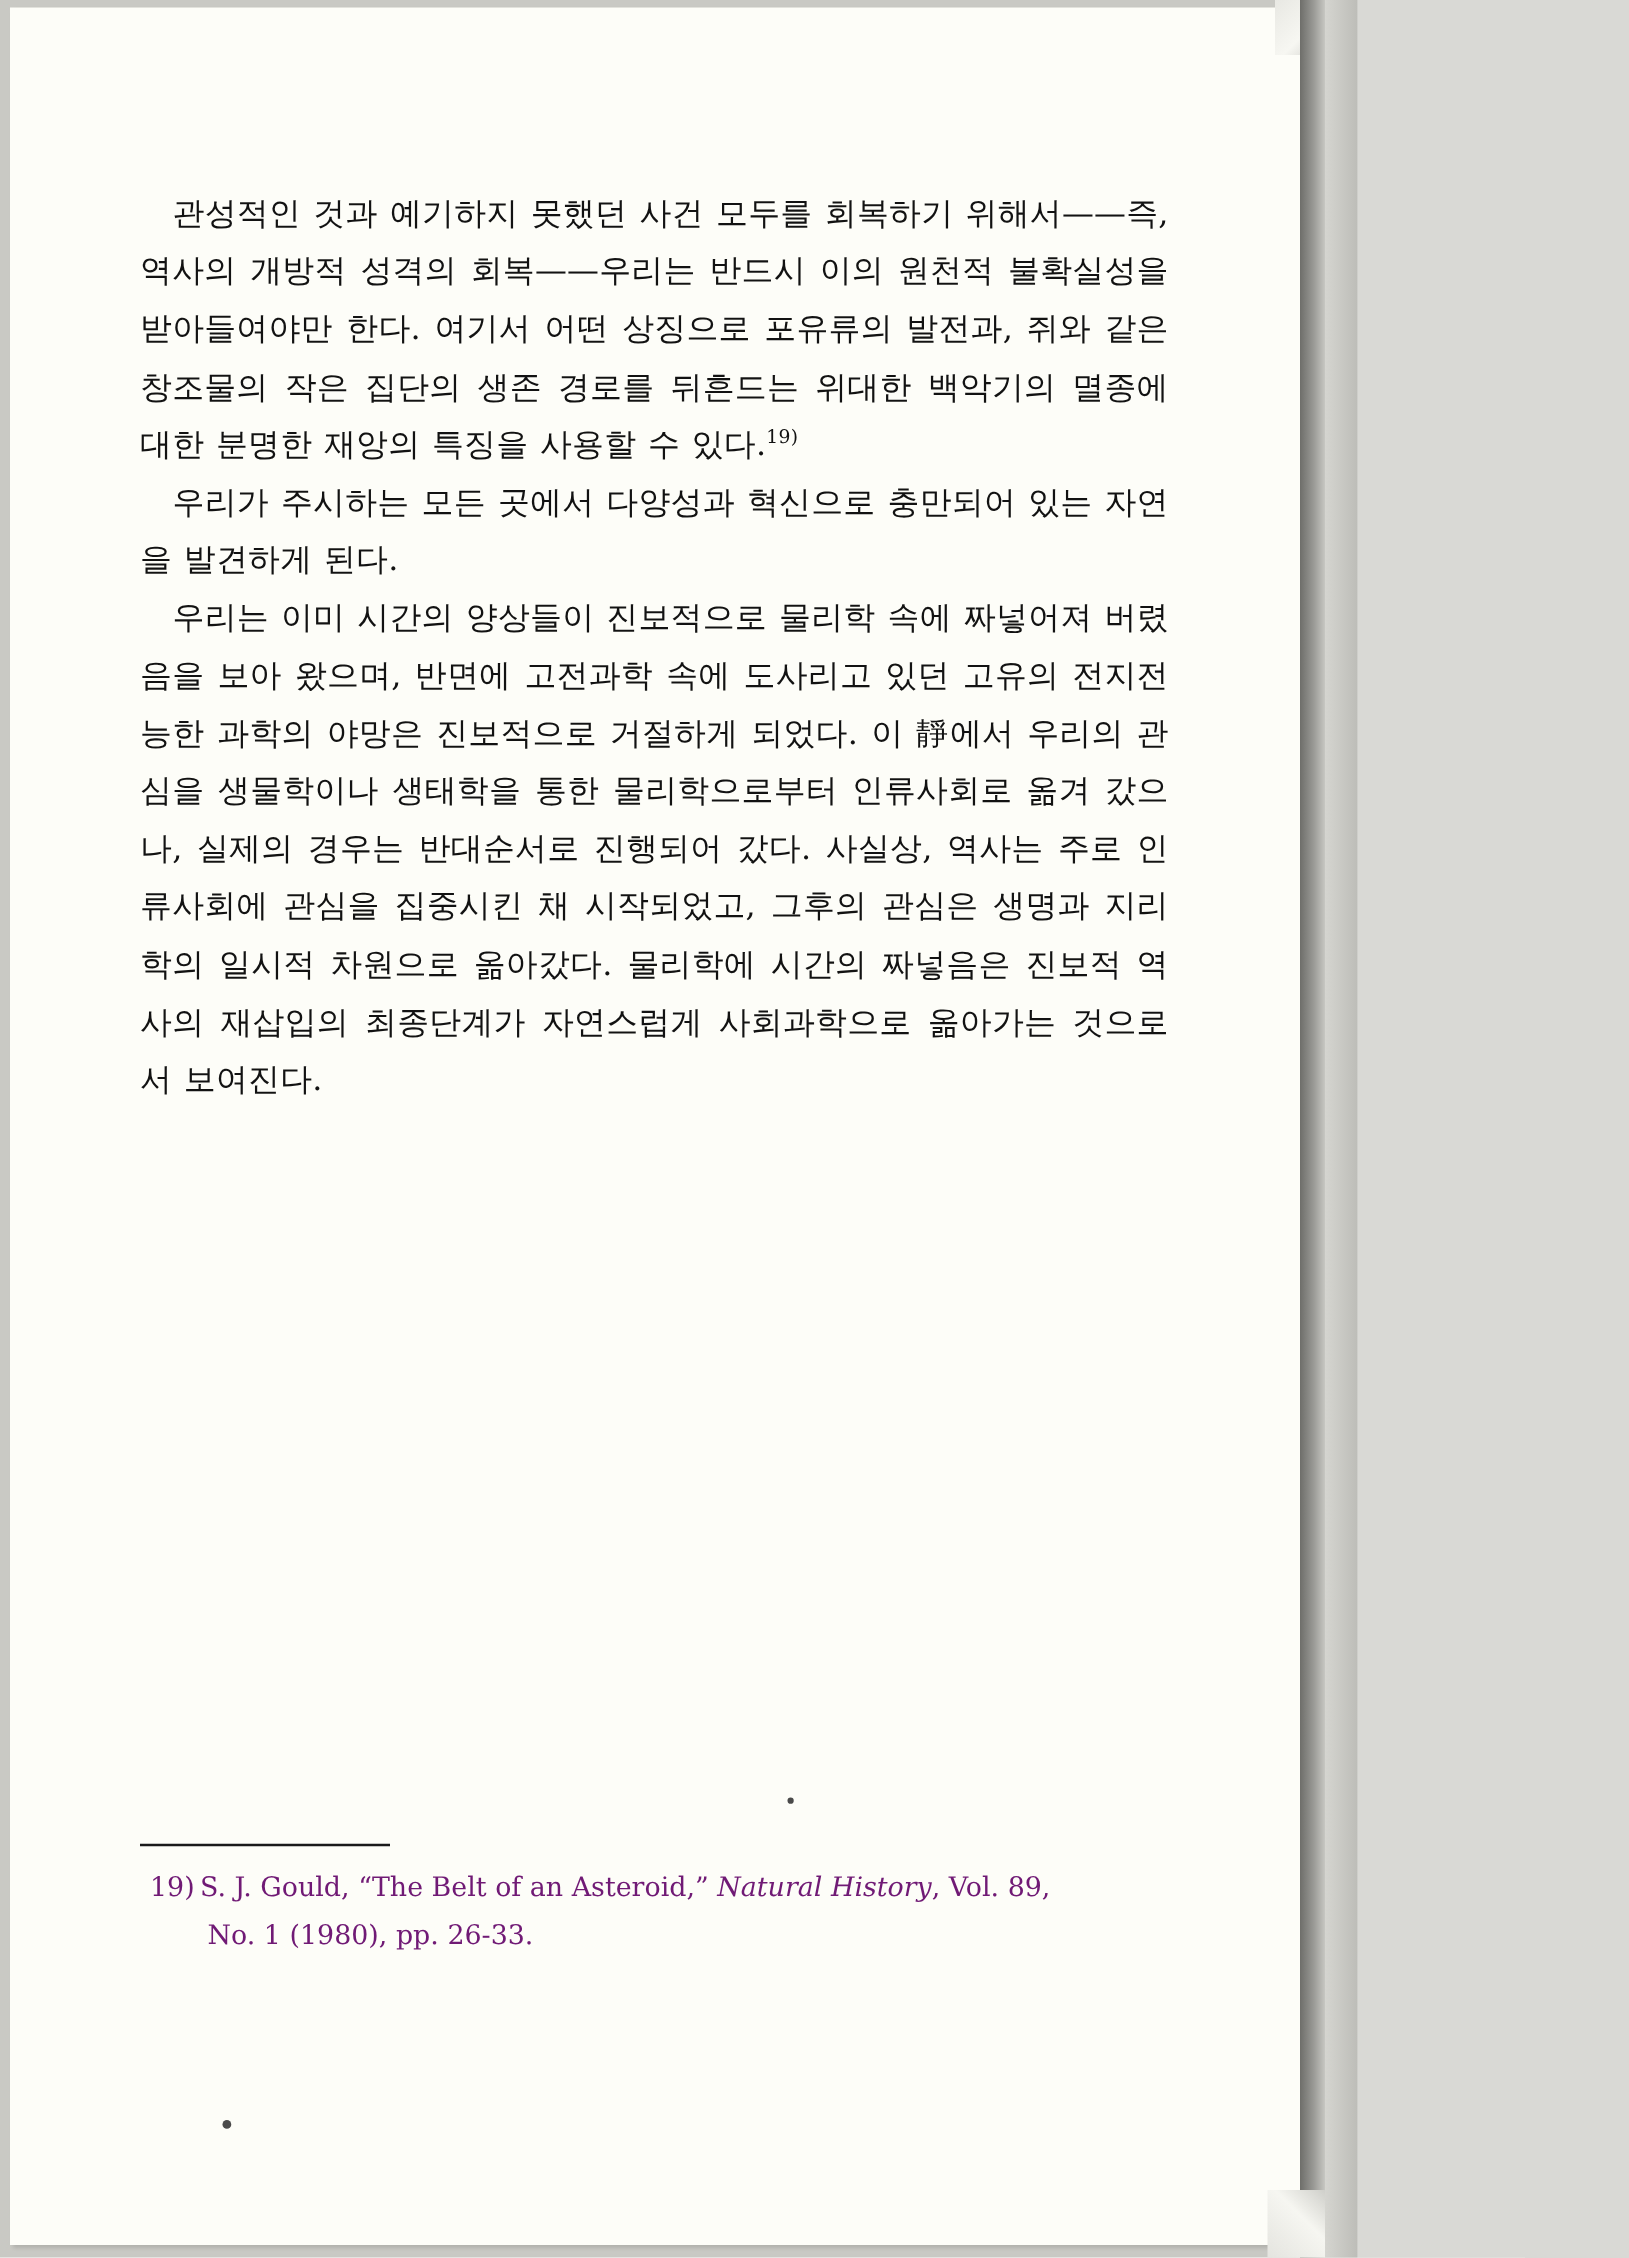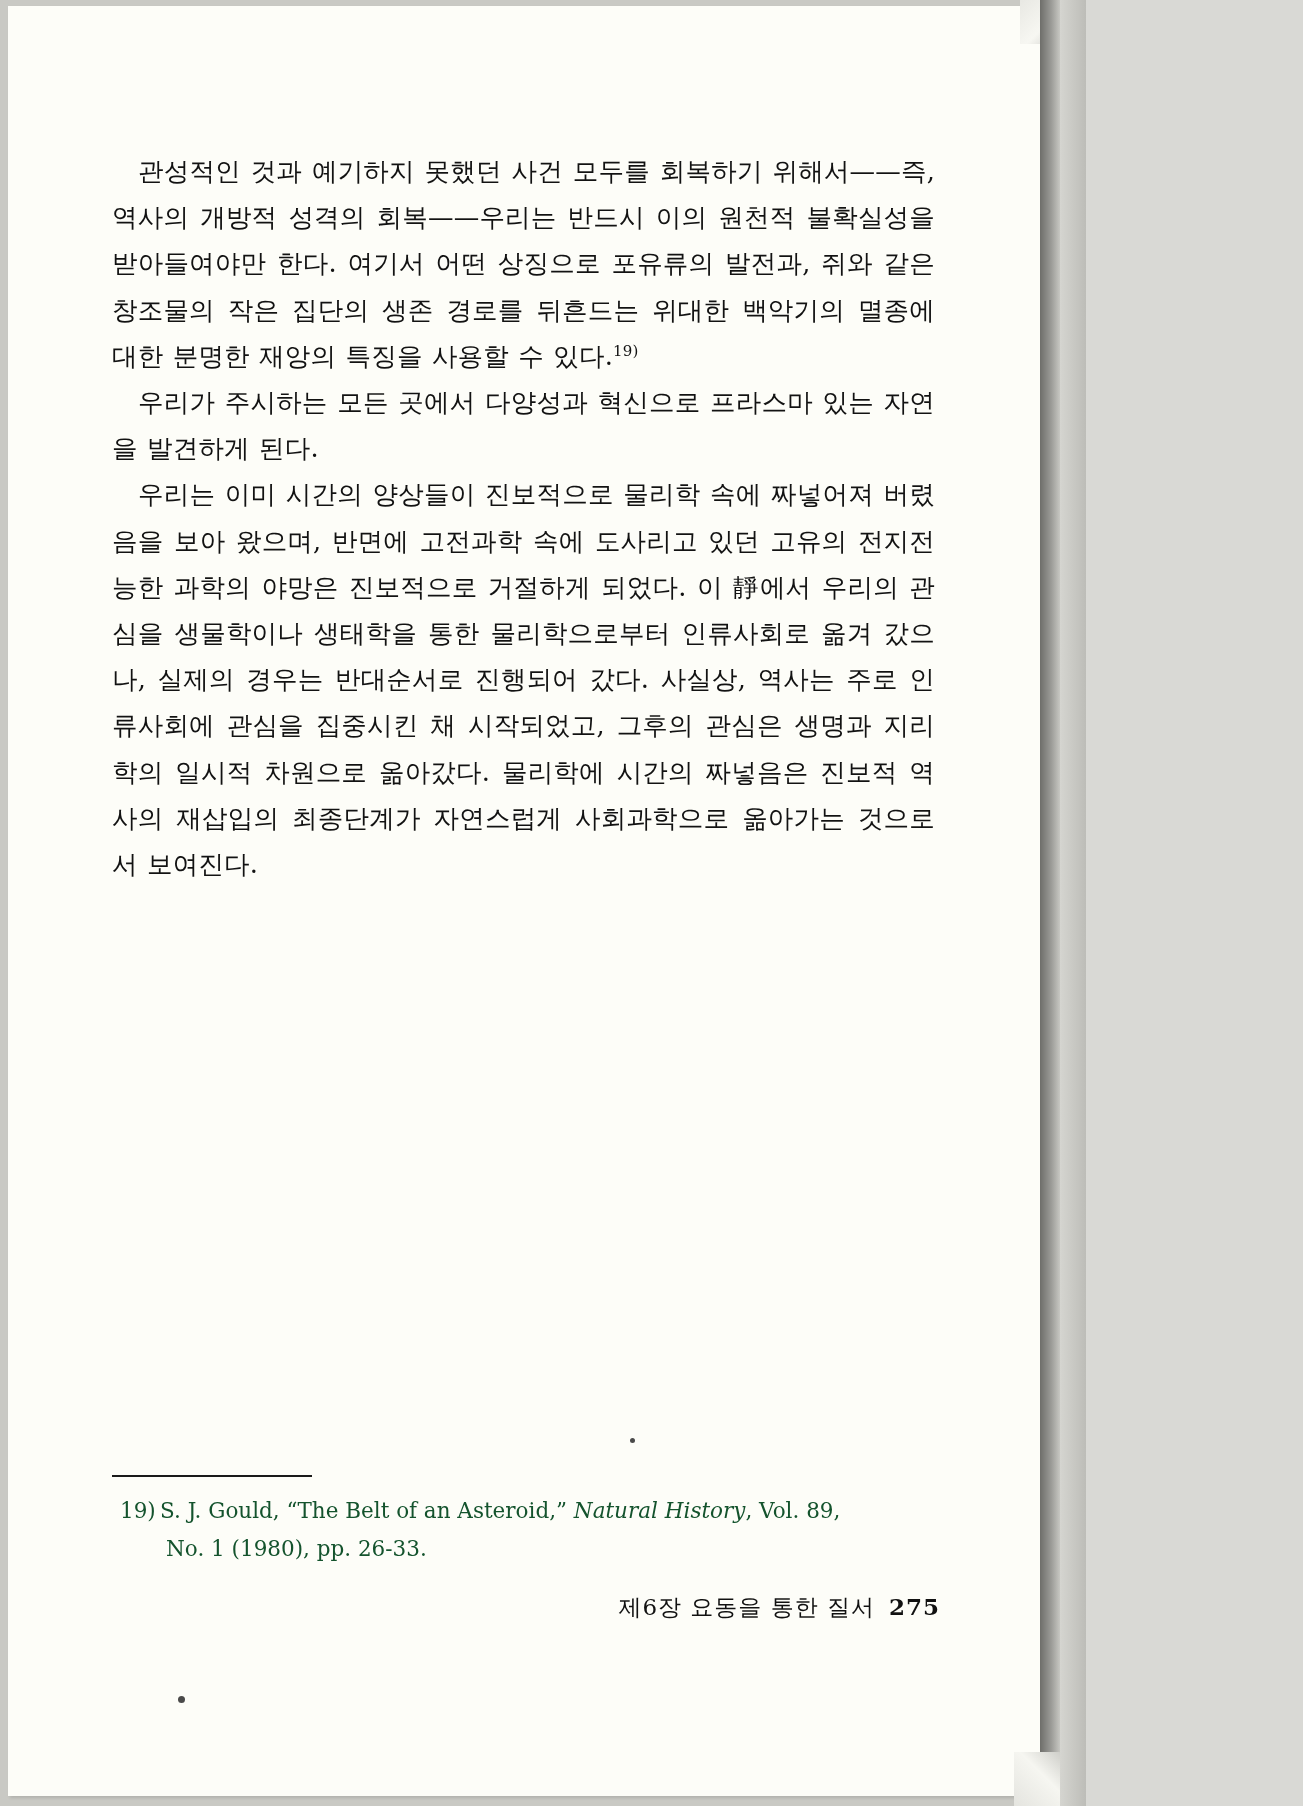--- a/index.html
+++ b/index.html
@@ -109,21 +109,21 @@
     height: 2px;
     background: #1a1a1a;
   }
   .footnote {
     position: absolute;
     left: 120px;
     top: 1492px;
     width: 820px;
     font-size: 21.5px;
     line-height: 38px;
-    color: #14532d;
+    color: #701a75;
     font-family: "DejaVu Serif", "Liberation Serif", serif;
   }
   .footnote .fn-num {
     display: inline-block;
     width: 40px;
   }
   .footnote .fn-line2 {
     display: block;
     padding-left: 46px;
   }
@@ -162,30 +162,27 @@
 
   <div class="page-sheet"></div>
   <div class="corner-fold"></div>
   <div class="edge-shadow"></div>
   <div class="edge-outer"></div>
   <div class="dark-right"></div>
   <div class="corner-fold-bottom"></div>
 
   <div class="text-column">
     <p class="body-par indent"><span>관성적인 것과 예기하지 못했던 사건 모두를 회복하기 위해서——즉, 역사의 개방적 성격의 회복——우리는 반드시 이의 원천적 불확실성을 받아들여야만 한다. 여기서 어떤 상징으로 포유류의 발전과, 쥐와 같은 창조물의 작은 집단의 생존 경로를 뒤흔드는 위대한 백악기의 멸종에 대한 분명한 재앙의 특징을 사용할 수 있다.</span><sup class="fn">19)</sup></p>
-    <p class="body-par indent">우리가 주시하는 모든 곳에서 다양성과 혁신으로 프라스마 있는 자연을 발견하게 된다.</p>
+    <p class="body-par indent">우리가 주시하는 모든 곳에서 다양성과 혁신으로 충만되어 있는 자연을 발견하게 된다.</p>
     <p class="body-par indent">우리는 이미 시간의 양상들이 진보적으로 물리학 속에 짜넣어져 버렸음을 보아 왔으며, 반면에 고전과학 속에 도사리고 있던 고유의 전지전능한 과학의 야망은 진보적으로 거절하게 되었다. 이 靜에서 우리의 관심을 생물학이나 생태학을 통한 물리학으로부터 인류사회로 옮겨 갔으나, 실제의 경우는 반대순서로 진행되어 갔다. 사실상, 역사는 주로 인류사회에 관심을 집중시킨 채 시작되었고, 그후의 관심은 생명과 지리학의 일시적 차원으로 옮아갔다. 물리학에 시간의 짜넣음은 진보적 역사의 재삽입의 최종단계가 자연스럽게 사회과학으로 옮아가는 것으로서 보여진다.</p>
   </div>
 
   <div class="footnote-rule"></div>
 
   <div class="footnote">
     <span class="fn-num">19)</span><span>S. J. Gould, “The Belt of an Asteroid,”</span> <em>Natural History</em><span>, Vol. 89,</span>
     <span class="fn-line2">No. 1 (1980), pp. 26-33.</span>
   </div>
 
-  <div class="page-footer">
-    <span>제6장 요동을 통한 질서</span><span class="pg-num">275</span>
-  </div>
 
   <div class="speck" style="left:178px; top:1696px; width:7px; height:7px;"></div>
   <div class="speck" style="left:630px; top:1438px; width:5px; height:5px;"></div>
 </div>
 
 </body></html>

